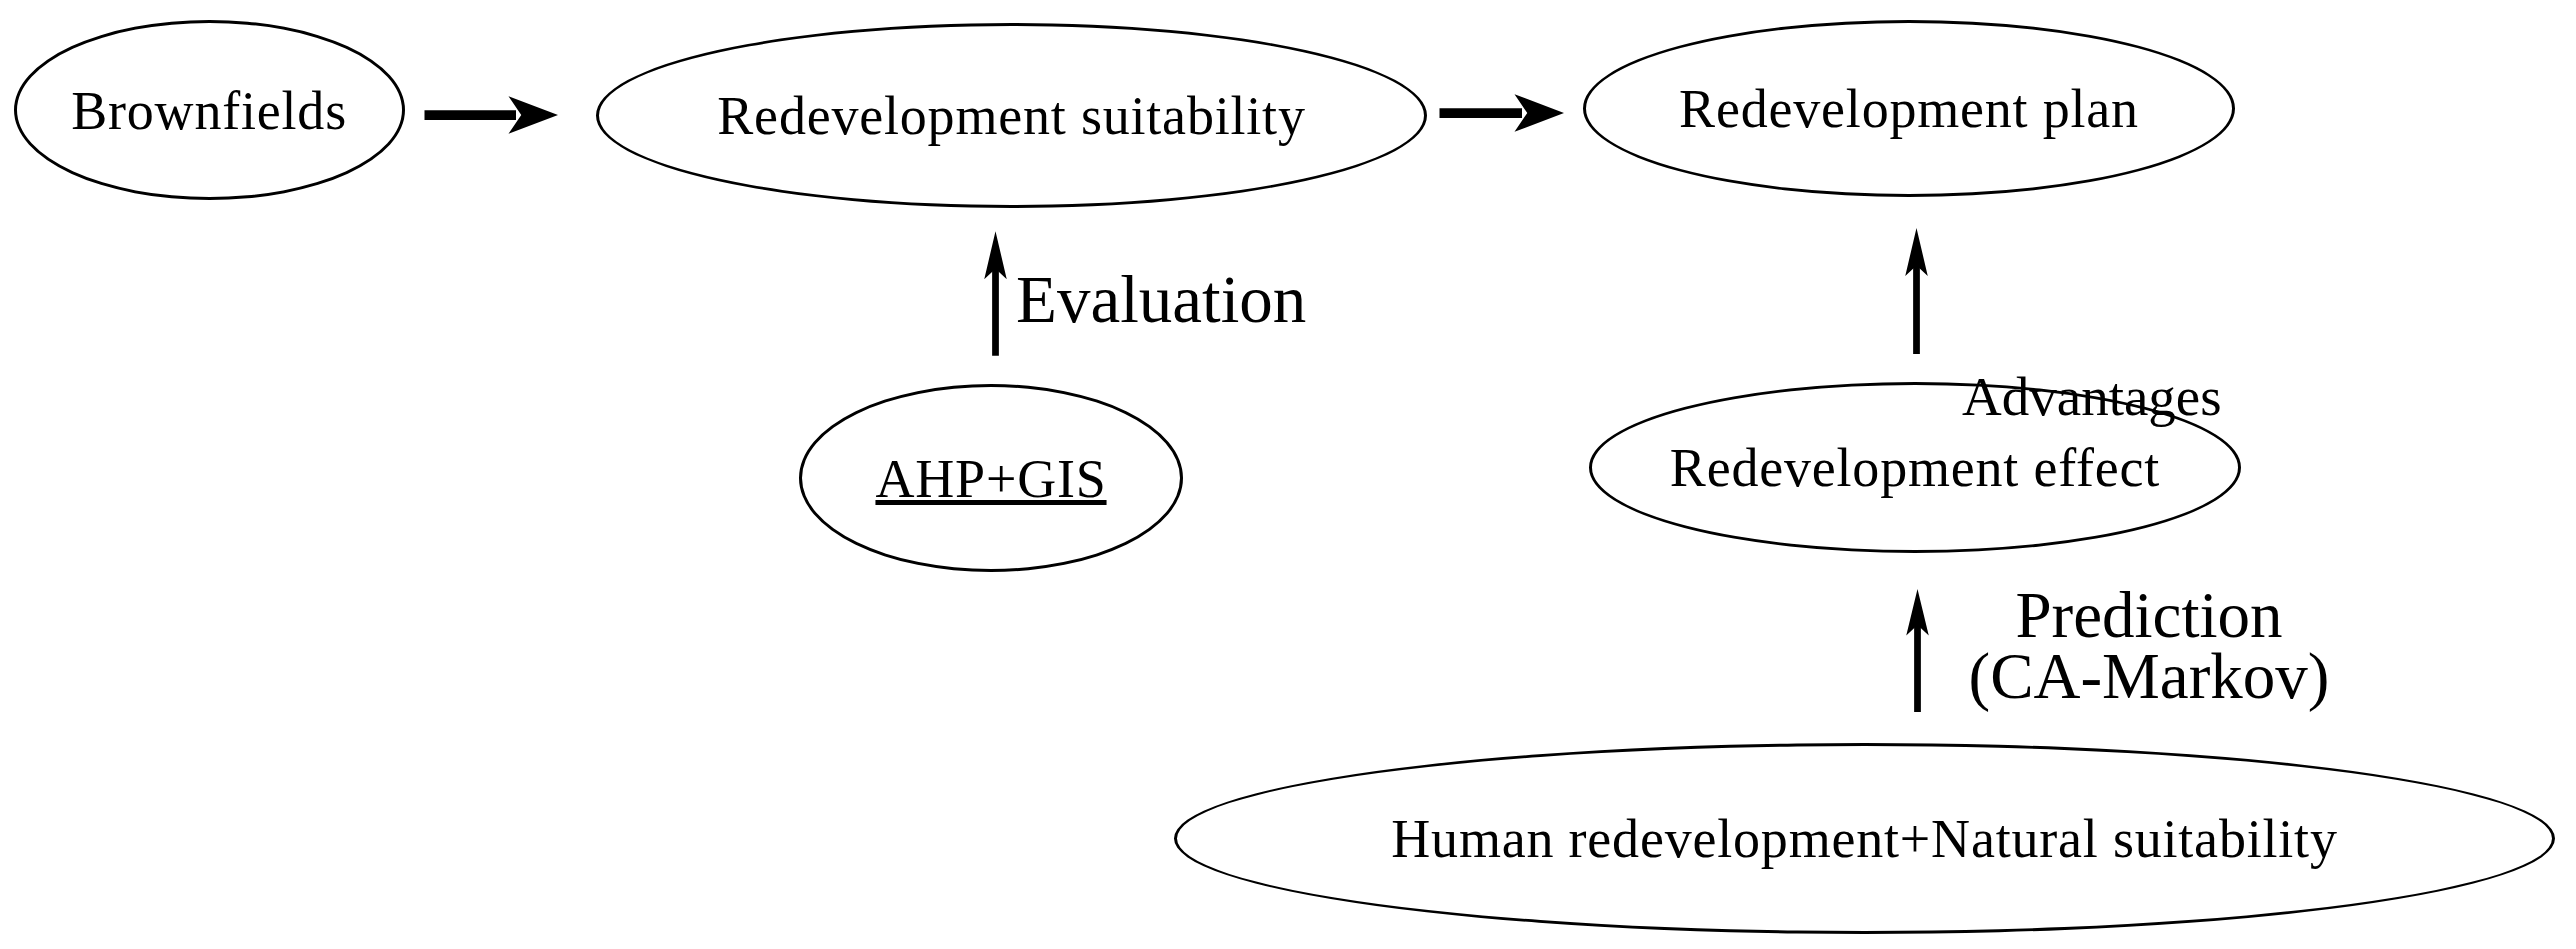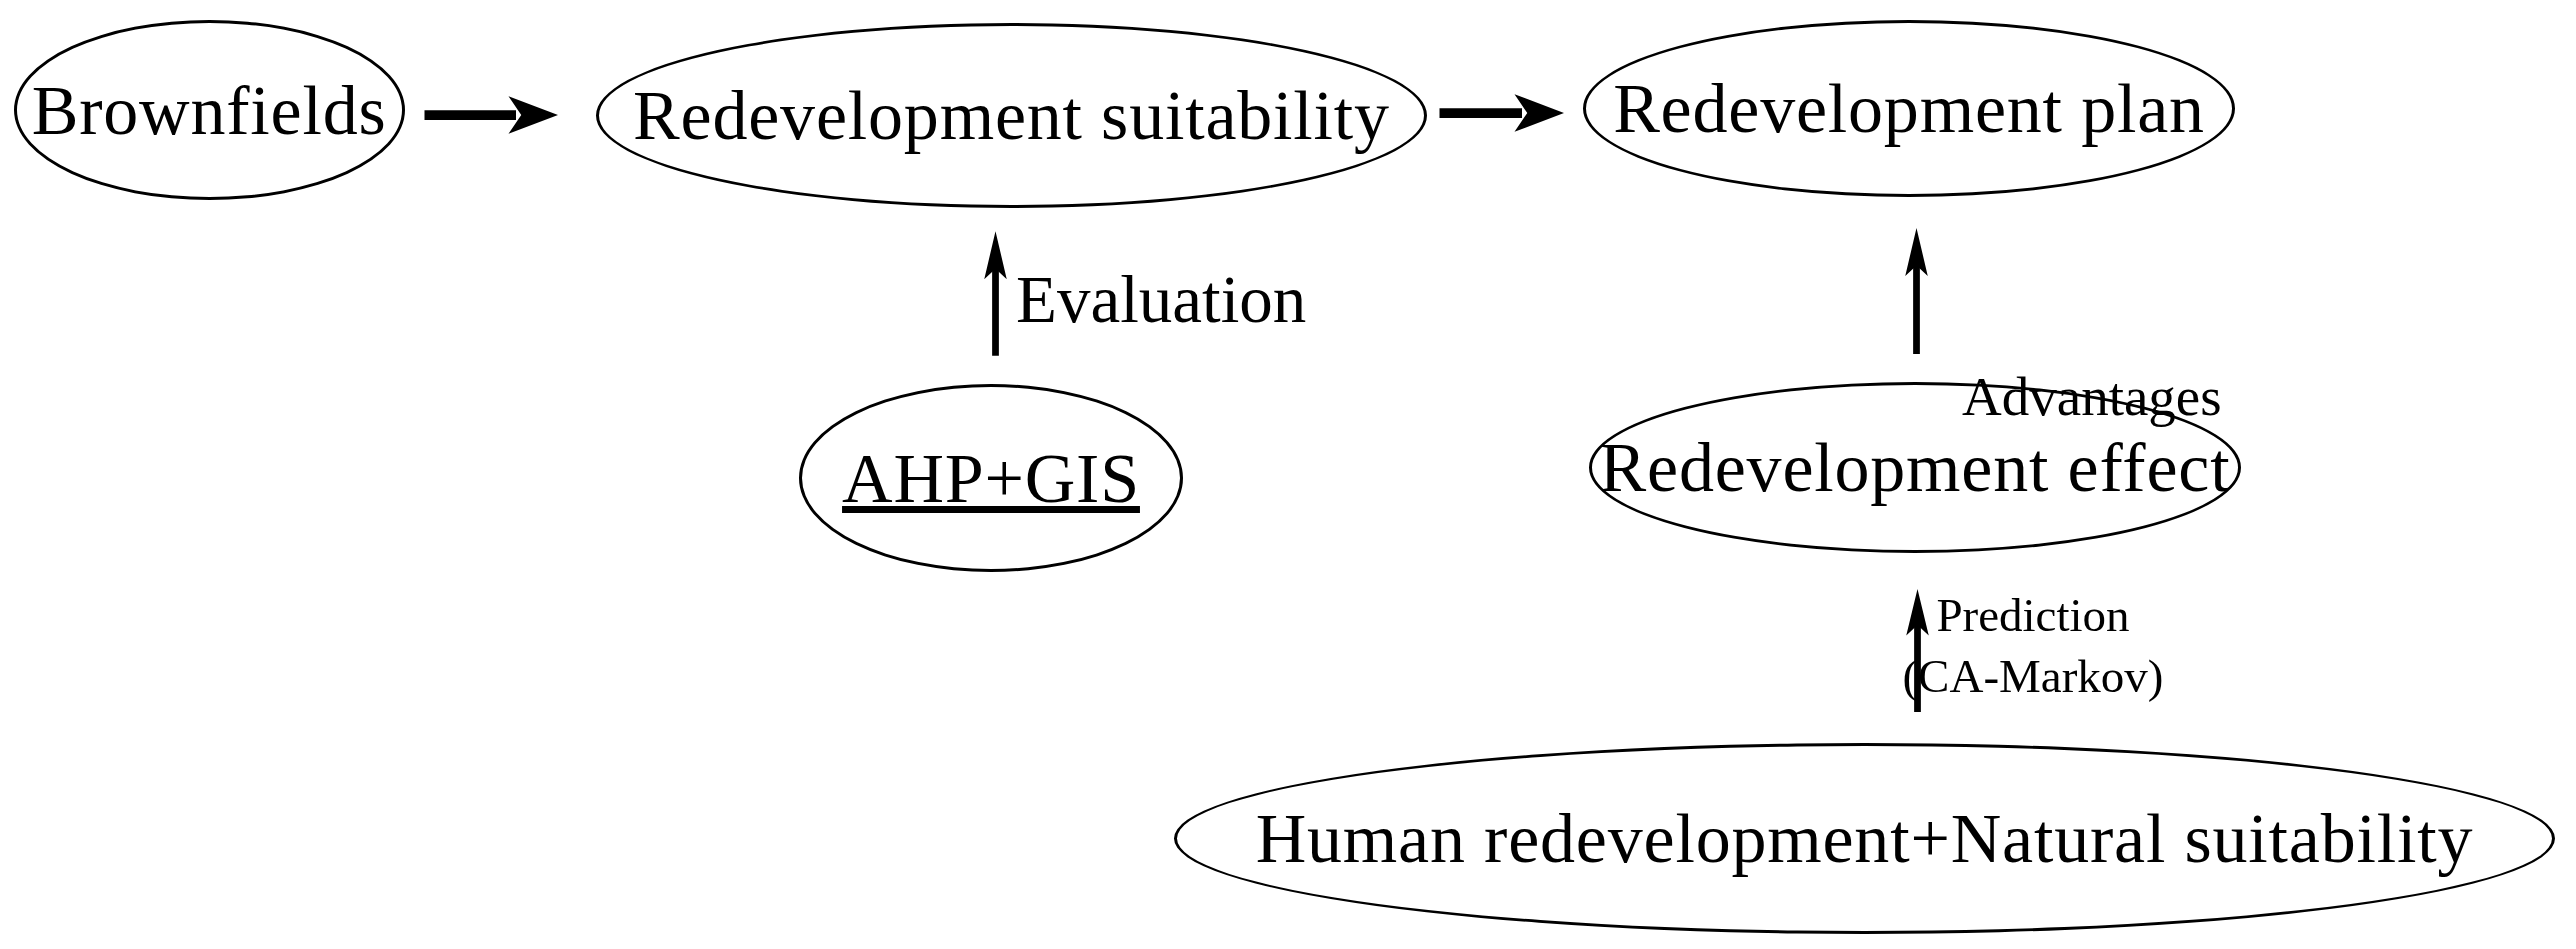--- a/index.html
+++ b/index.html
@@ -20,21 +20,21 @@
     position: absolute;
     border: 3px solid #000000;
     border-radius: 50%;
     display: flex;
     align-items: center;
     justify-content: center;
     box-sizing: border-box;
     background: #ffffff;
   }
   .node-label {
-    font-size: 70px;
+    font-size: 54px;
     line-height: 1;
     white-space: nowrap;
     text-align: center;
     letter-spacing: 0.8px;
     padding-top: 1.5px;
   }
   .arrow {
     position: absolute;
   }
   .edge-label-serif {
@@ -67,21 +67,21 @@
   
   #arrow-brownfields-suitability { left: 421px;  top: 94px; }
   #arrow-suitability-plan        { left: 1436px; top: 92px; }
   #arrow-evaluation              { left: 979px; top: 229px; }
   #arrow-advantages              { left: 1900px; top: 226px; }
   #arrow-prediction              { left: 1901px; top: 587px; }
 
   
   #label-evaluation   { left: 1016px; top: 265px; }
   #label-advantages   { left: 1962px; top: 229px; }
-  #label-prediction   { left: 1832px; top: 585px; width: 402px; font-size: 47px; line-height: 61px; }
+  #label-prediction   { left: 1948px; top: 585px; width: 402px; font-size: 65px; line-height: 61px; }
 </style>
 </head>
 <body>
 
 <div class="canvas">
 
   <div class="node" id="node-brownfields">
     <span class="node-label">Brownfields</span>
   </div>
 

